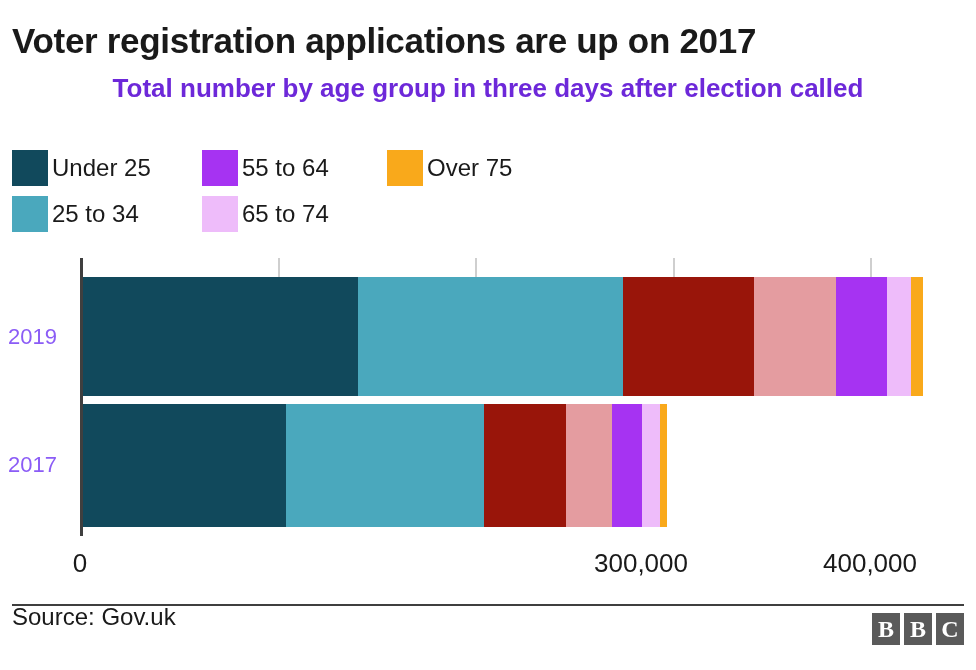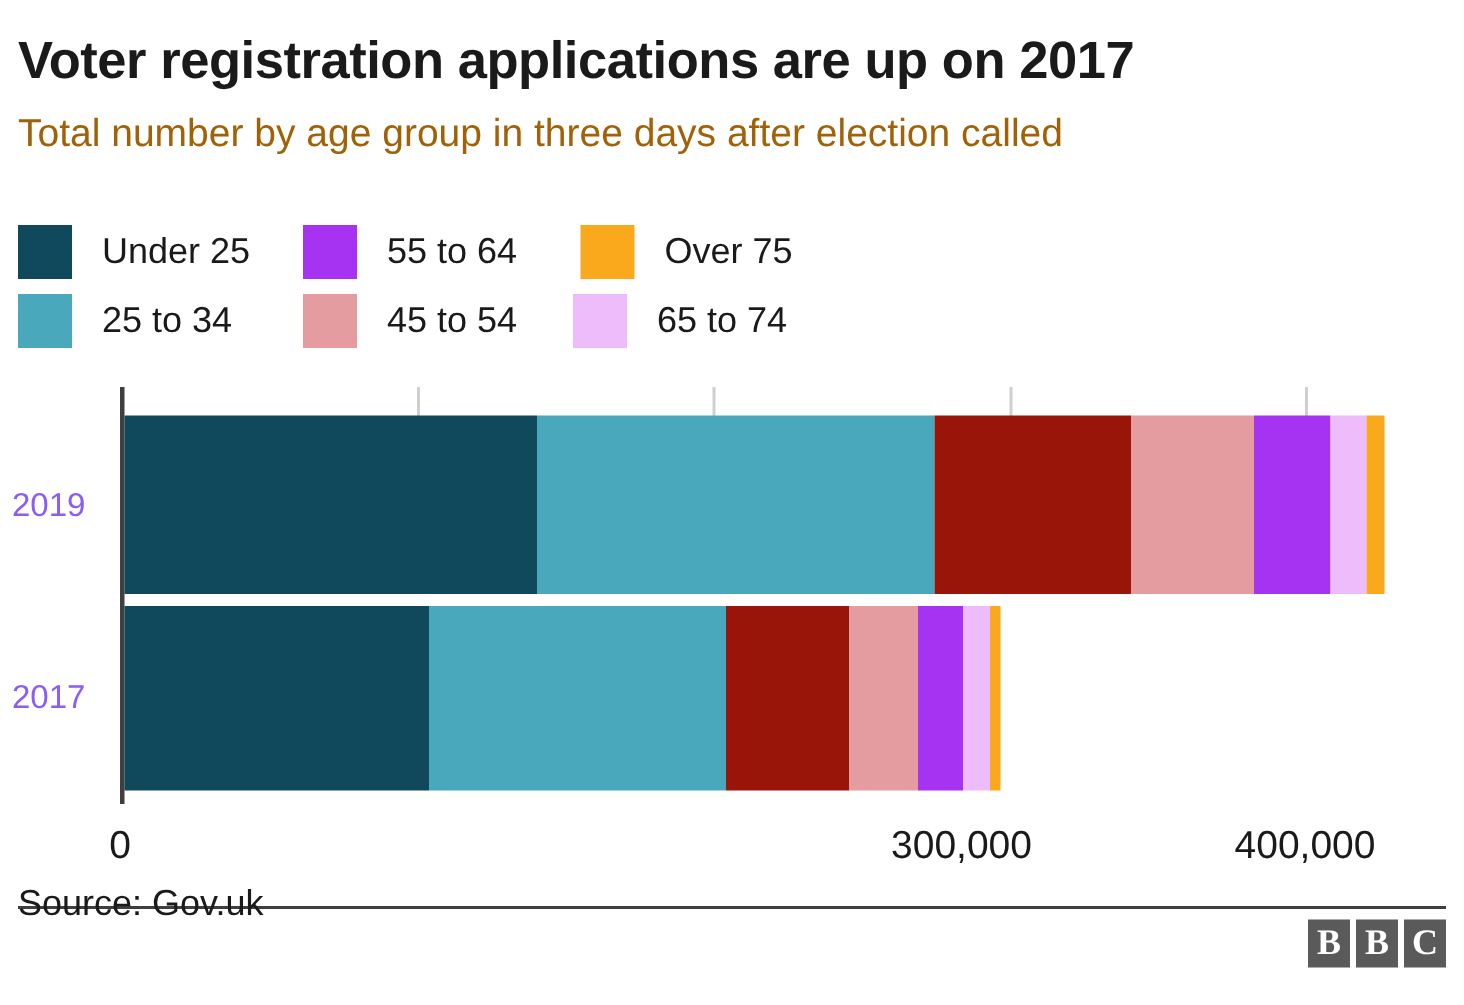--- a/index.html
+++ b/index.html
@@ -35,25 +35,26 @@
     font-size: 35px;
     font-weight: bold;
     line-height: 42px;
     letter-spacing: -0.3px;
     color: #1a1a1a;
     margin: 0;
     white-space: nowrap;
   }
   .chart-subtitle {
     font-size: 26px;
-    font-weight: normal;
+    font-weight: bold;
     line-height: 32px;
-    color: #a16207;
+    color: #6d28d9;
     margin: 10px 0 0 0;
     white-space: nowrap;
+    text-align: center;
   }
 
   
   .legend {
     position: absolute;
     left: 12px;
     top: 150px;
     width: 940px;
   }
   .legend-row {
@@ -68,21 +69,21 @@
   }
   .legend-swatch {
     width: 36px;
     height: 36px;
     flex: 0 0 auto;
   }
   .legend-label {
     font-size: 24px;
     line-height: 28px;
     color: #1a1a1a;
-    margin-left: 20px;
+    margin-left: 4px;
     white-space: nowrap;
   }
 
   
   .plot {
     position: absolute;
     left: 0;
     top: 250px;
     width: 976px;
     height: 290px;
@@ -151,21 +152,21 @@
     position: absolute;
     left: 12px;
     top: 604px;
     width: 952px;
     height: 2px;
     background: #3f3f3f;
   }
   .source-text {
     position: absolute;
     left: 12px;
-    top: 588px;
+    top: 602px;
     font-size: 24px;
     line-height: 30px;
     color: #1a1a1a;
     white-space: nowrap;
   }
   .bbc-logo {
     position: absolute;
     right: 12px;
     top: 613px;
     display: flex;
@@ -206,24 +207,20 @@
       <div class="legend-item">
         <span class="legend-swatch" style="background: rgb(249, 169, 27);"></span>
         <span class="legend-label">Over 75</span>
       </div>
     </div>
     <div class="legend-row">
       <div class="legend-item" style="width:190px">
         <span class="legend-swatch" style="background: rgb(74, 168, 189);"></span>
         <span class="legend-label">25 to 34</span>
       </div>
-      <div class="legend-item" style="width:180px">
-        <span class="legend-swatch" style="background: rgb(228, 156, 160);"></span>
-        <span class="legend-label">45 to 54</span>
-      </div>
       <div class="legend-item" style="width:185px">
         <span class="legend-swatch" style="background: rgb(238, 188, 250);"></span>
         <span class="legend-label">65 to 74</span>
       </div>
     </div>
   </div>
 
   <div class="plot">
     <div class="y-axis-line"></div>
     <div id="gridlines">

